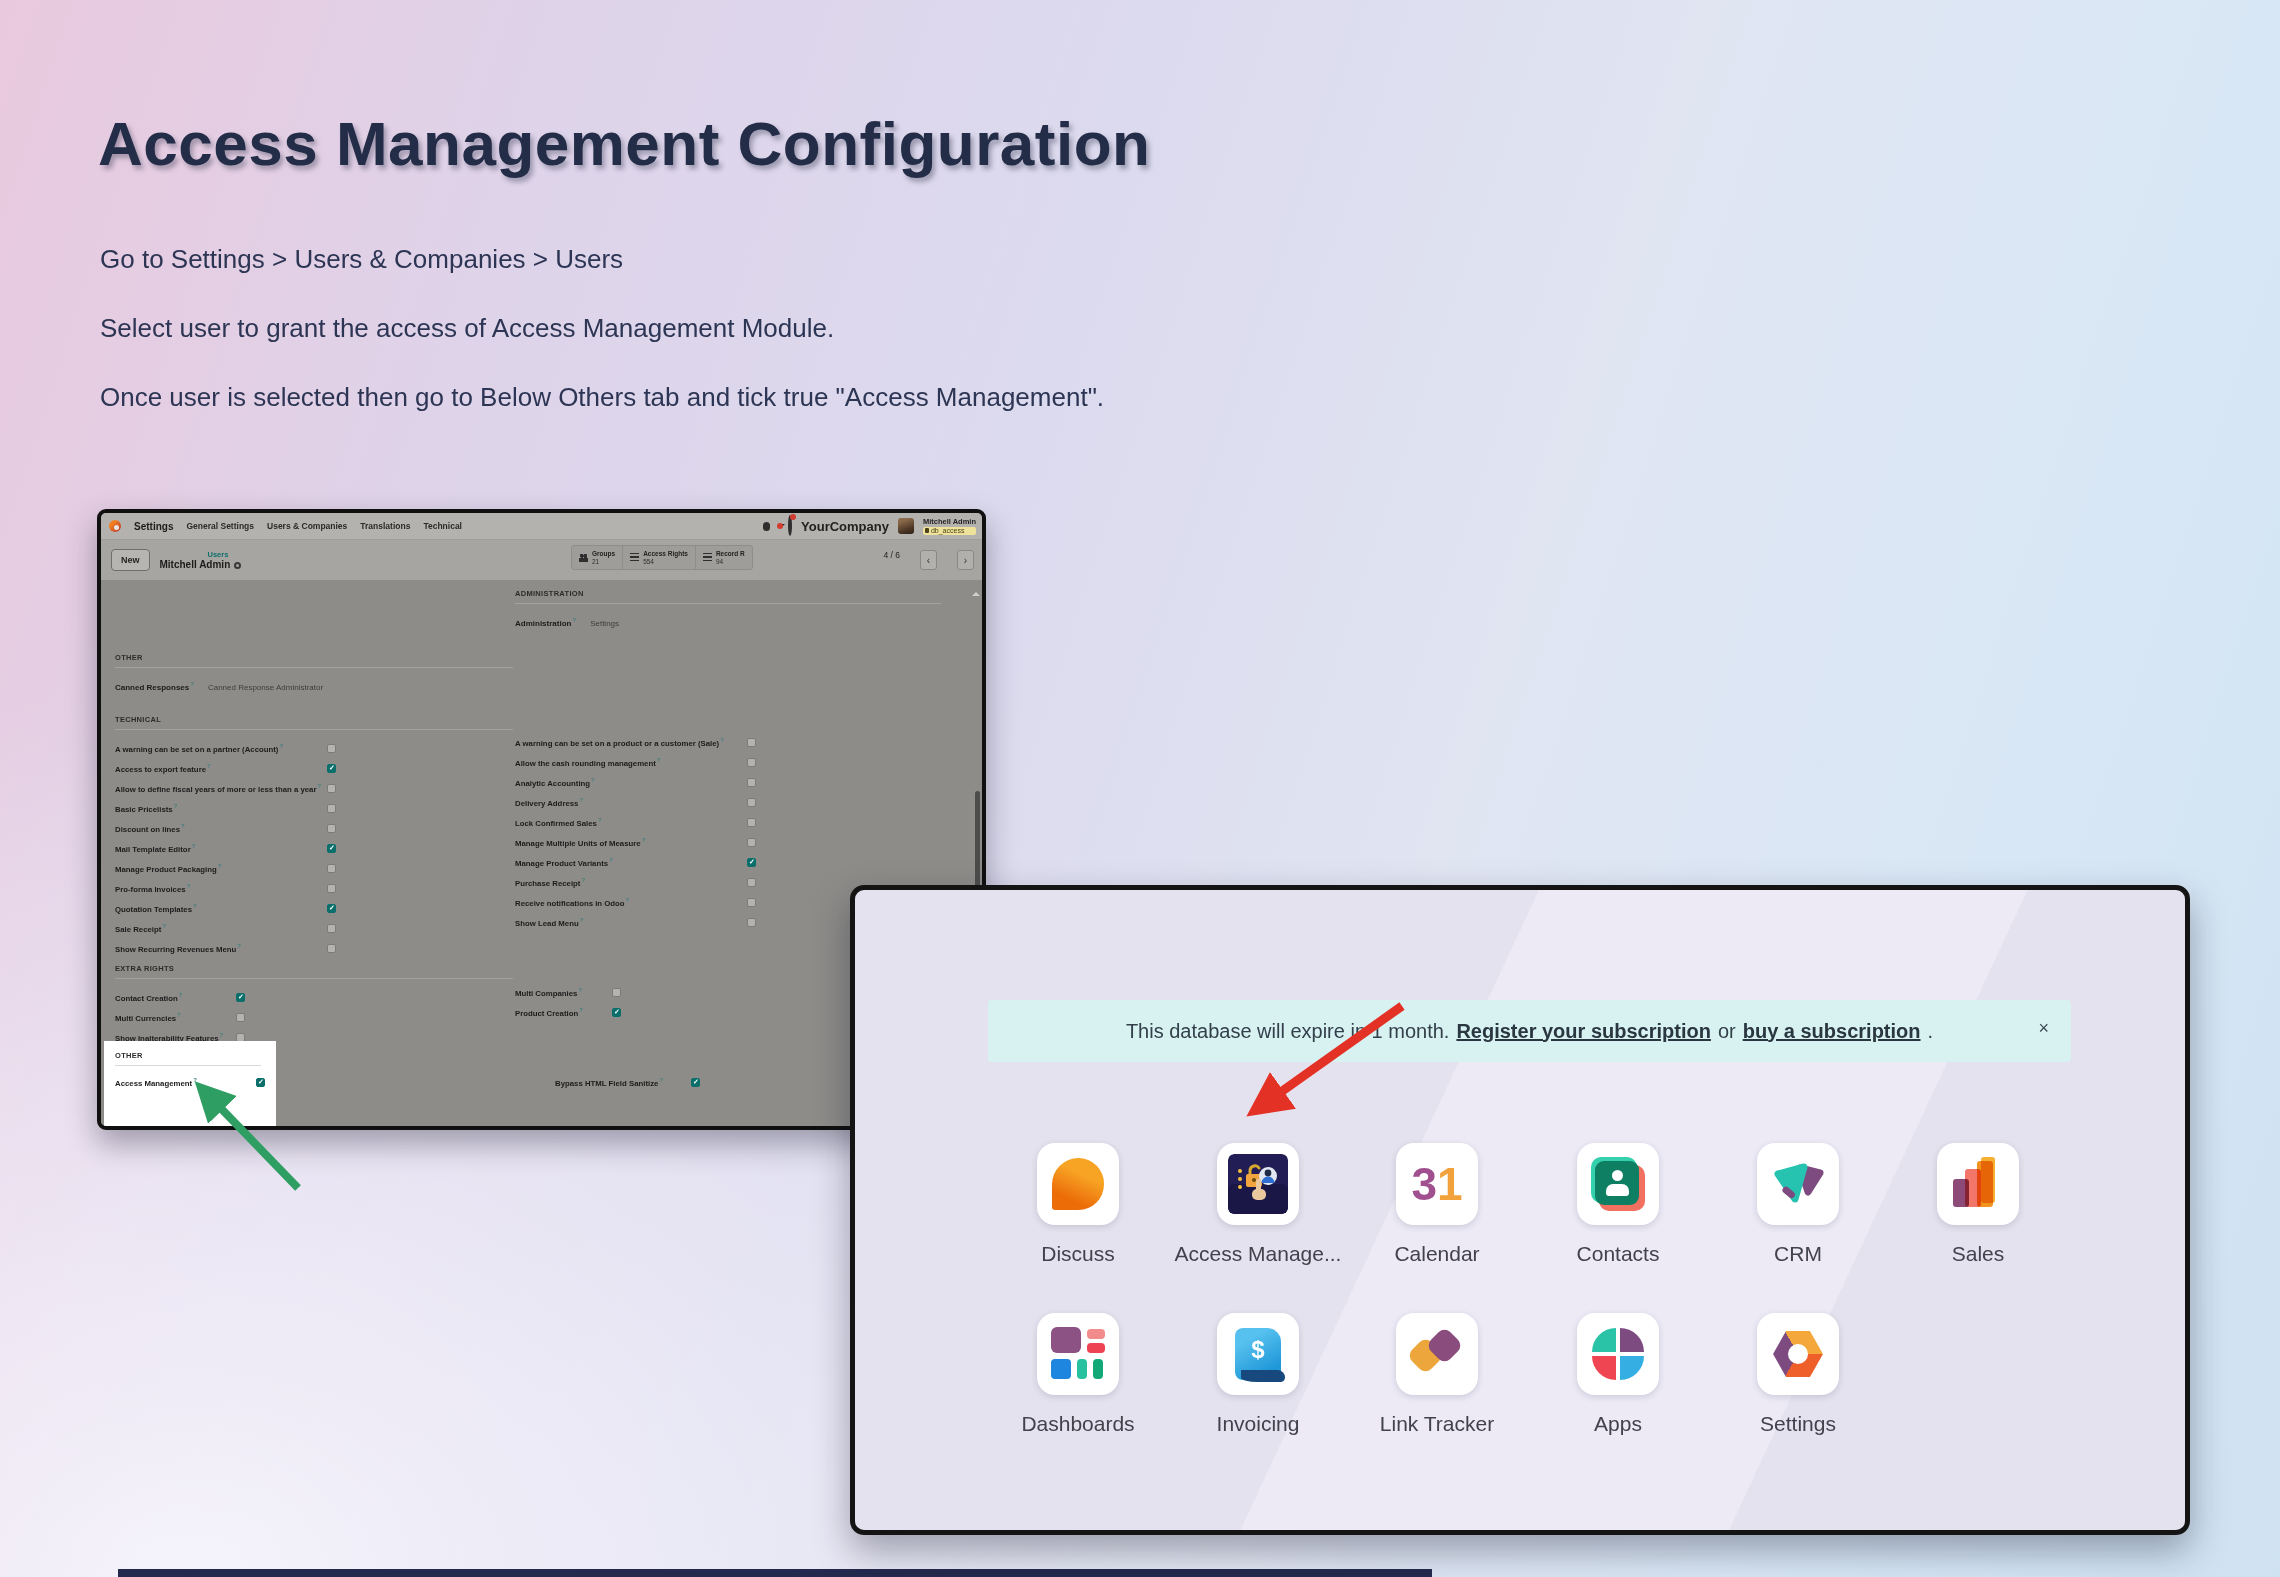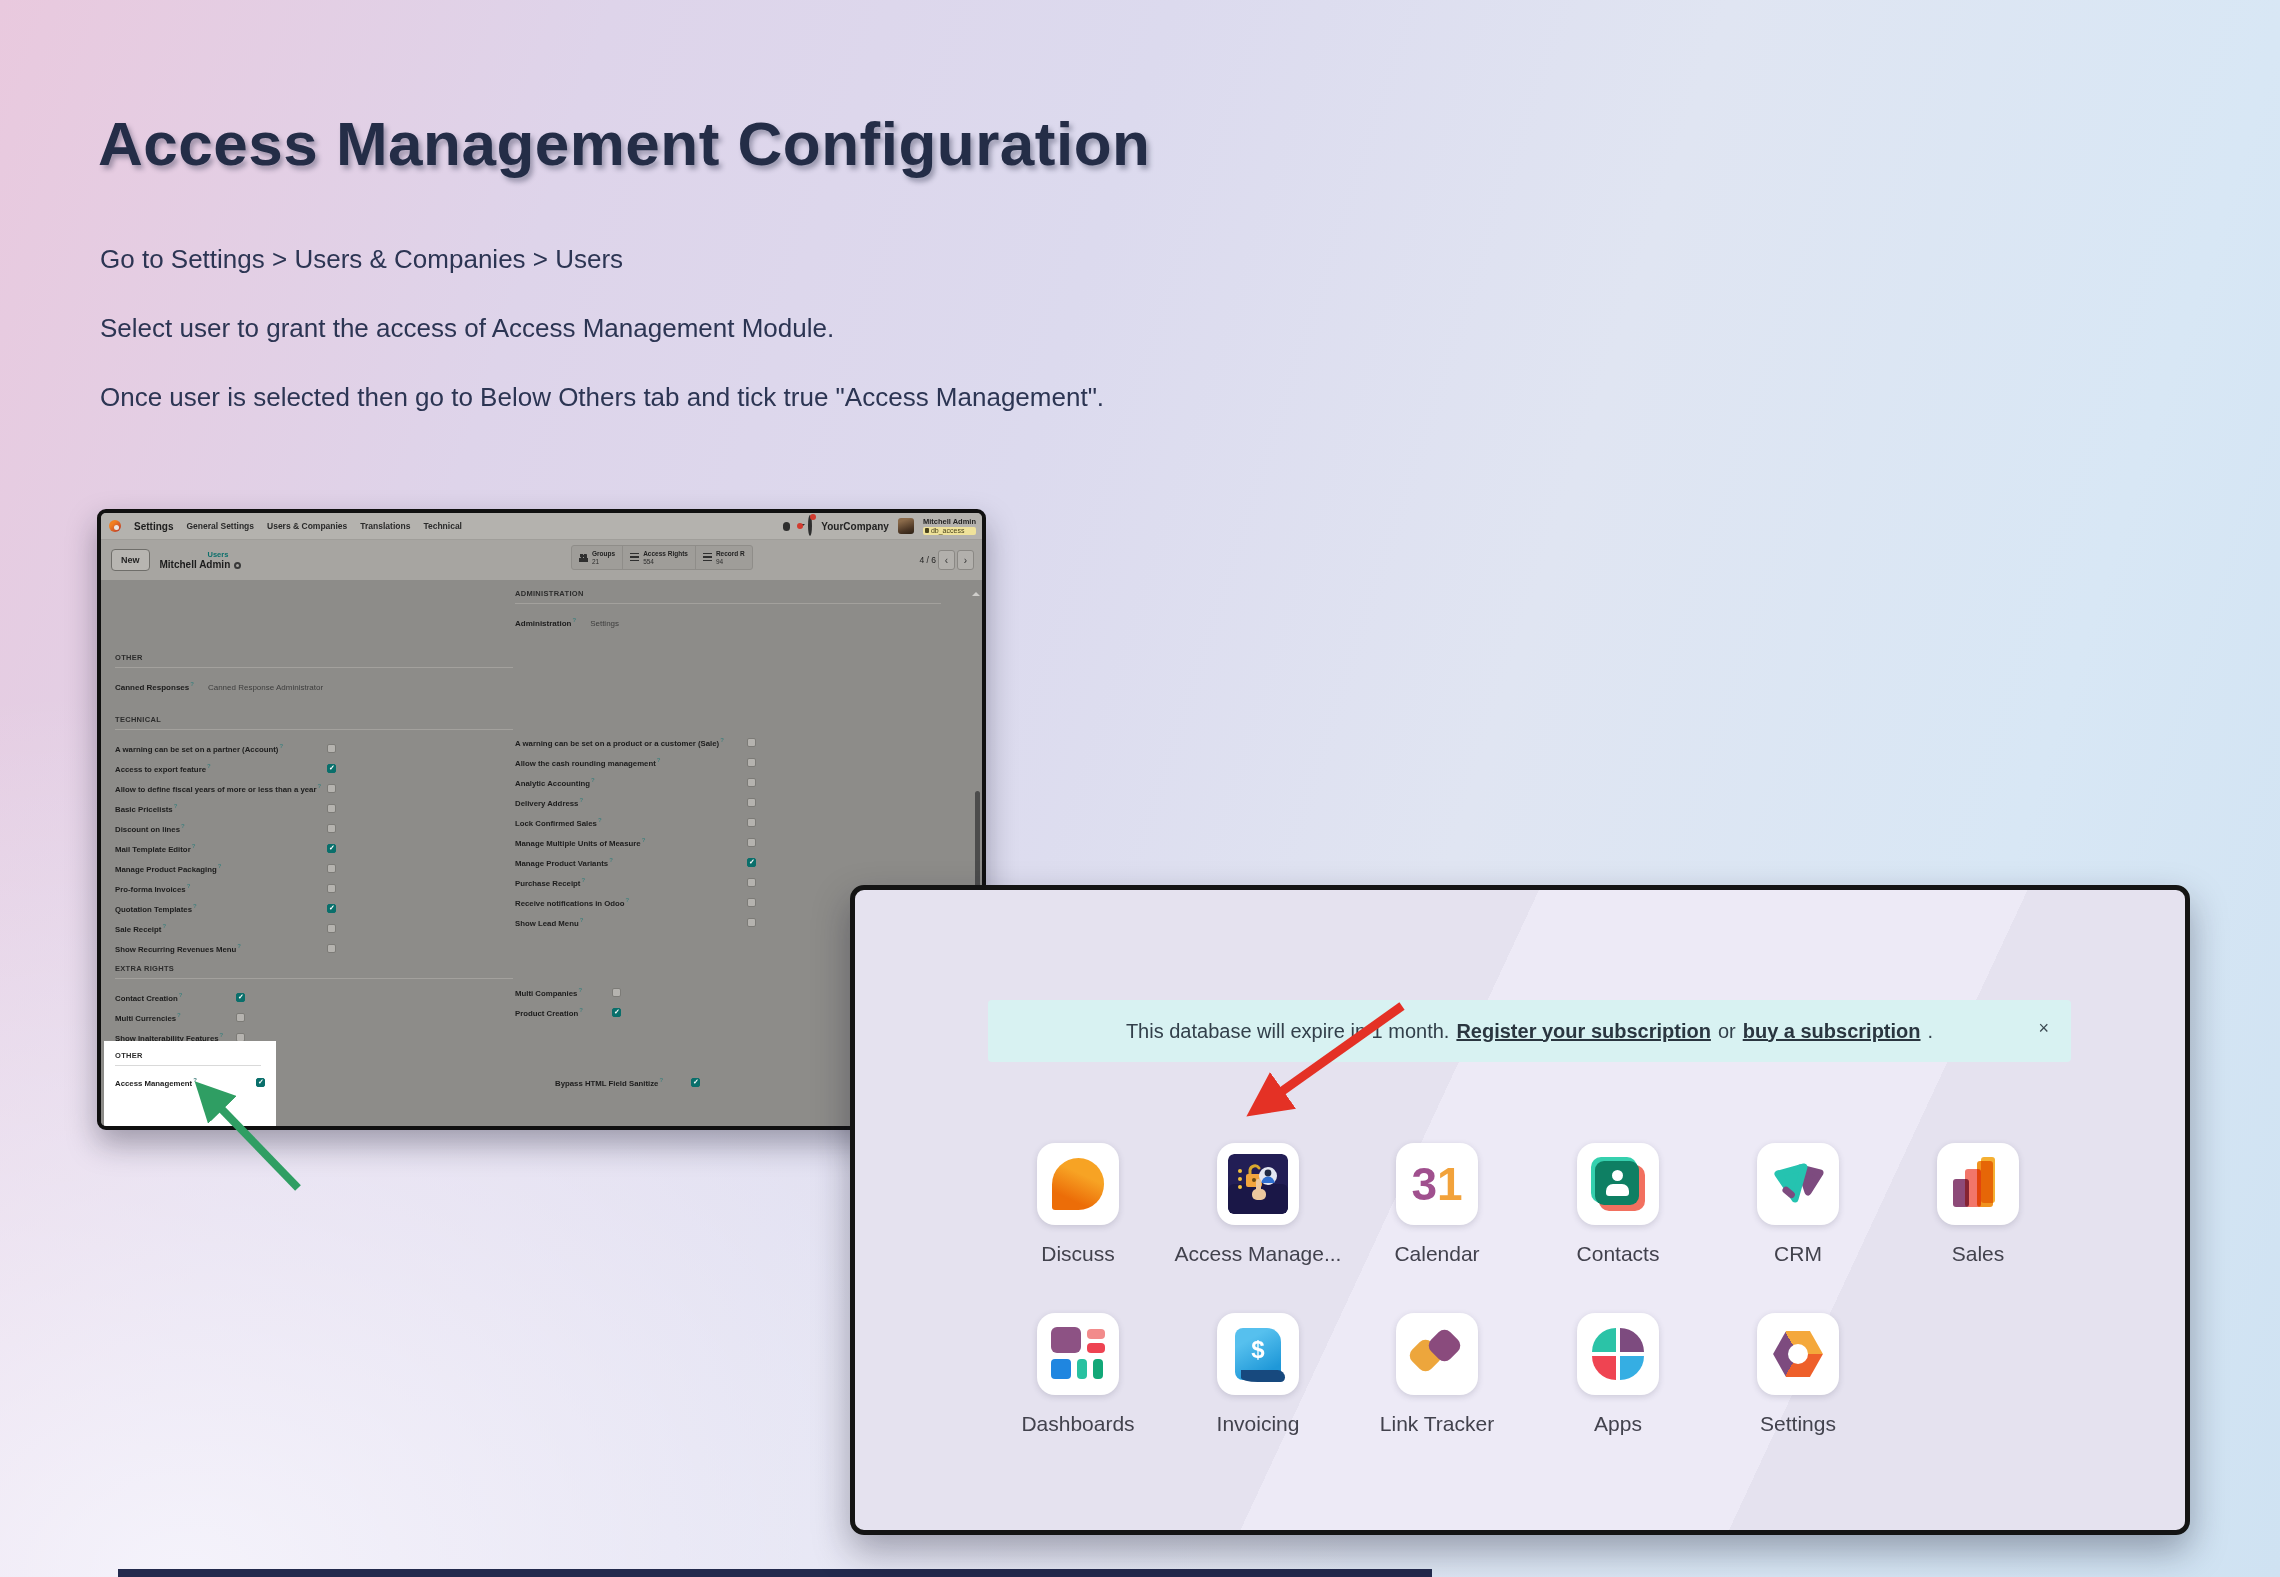--- a/index.html
+++ b/index.html
@@ -29,42 +29,42 @@
   .odoo-logo::after{content:"";position:absolute;right:2px;bottom:2px;width:5px;height:5px;border-radius:50%;background:#e9e7e3;}
   .mb-app{font-size:10px;font-weight:700;color:#1d1d1d;}
   .mb-item{font-size:8.5px;font-weight:600;color:#2a2a2a;}
   .mb-right{position:absolute;right:6px;top:0;height:26px;display:flex;align-items:center;gap:9px;}
   .ic-bug{width:7px;height:9px;border-radius:4px;background:#2e2e2e;}
   .ic-chat{width:10px;height:8px;border-radius:2px;background:#2e2e2e;position:relative;}
   .ic-chat::after{content:"";position:absolute;left:2px;bottom:-2px;border:2px solid transparent;border-top-color:#2e2e2e;}
   .ic-clock{width:10px;height:10px;border-radius:50%;border:2px solid #2e2e2e;box-sizing:border-box;}
   .badge-dot{position:absolute;top:-3px;right:-4px;width:6px;height:6px;border-radius:50%;background:#d23b2f;}
   .rel{position:relative;}
-  .mb-company{font-size:10px;font-weight:600;color:#222;}
+  .mb-company{font-size:13px;font-weight:600;color:#222;}
   .mb-avatar{width:16px;height:16px;border-radius:3px;background:linear-gradient(160deg,#8a6a4a 20%,#4a3524 70%,#2c2014);}
   .mb-user{display:flex;flex-direction:column;line-height:8px;}
   .mb-user-name{font-size:7.5px;font-weight:700;color:#242424;}
   .db-chip{font-size:7px;color:#4a431c;background:#efe29a;border-radius:2px;padding:0 2px;display:inline-flex;align-items:center;gap:2px;margin-top:1px;}
   .db-ic{width:4px;height:5px;background:#4a431c;border-radius:1px;display:inline-block;}
 
   .sw-panel{position:relative;height:40px;background:#a7a5a1;border-bottom:1px solid #96948f;display:flex;align-items:center;padding:0 10px;gap:10px;}
   .btn-new{font-size:9px;font-weight:700;color:#242424;background:#b7b5b1;border:1px solid #6f6e6a;border-radius:4px;padding:5px 9px;}
   .bc{display:flex;flex-direction:column;line-height:10px;}
   .bc-model{font-size:7.5px;font-weight:700;color:#0b6f6b;padding-left:48px;}
   .bc-rec{font-size:10px;font-weight:700;color:#1c1c1c;display:flex;align-items:center;gap:4px;}
   .gear-dot{width:7px;height:7px;border-radius:50%;border:2px solid #3a3a3a;box-sizing:border-box;display:inline-block;}
   .stats{position:absolute;left:470px;top:5px;display:flex;border:1px solid #8f8d89;border-radius:3px;background:#9f9d99;}
   .stat{display:flex;align-items:center;gap:4px;padding:4px 7px;border-right:1px solid #8f8d89;}
   .stat:last-child{border-right:none;}
   .stat-ic{width:9px;height:9px;flex:0 0 auto;background:repeating-linear-gradient(#2f2f2f 0 1.5px,transparent 1.5px 3.5px);}
   .stat-ic.people{background:radial-gradient(circle at 30% 30%,#2f2f2f 2px,transparent 2.2px),radial-gradient(circle at 70% 35%,#2f2f2f 2px,transparent 2.2px),linear-gradient(transparent 55%,#2f2f2f 55%);}
   .stat-txt{display:flex;flex-direction:column;line-height:7.5px;}
   .stat-l{font-size:6.5px;font-weight:700;color:#222;}
   .stat-v{font-size:6.5px;color:#2e2e2e;}
-  .pager{position:absolute;right:8px;top:10px;display:flex;align-items:center;gap:2px;}
+  .pager{position:absolute;right:8px;top:10px;display:flex;align-items:flex-start;gap:20px;}
   .pager-count{font-size:8.5px;color:#222;}
   .pg-btn{width:15px;height:18px;border:1px solid #8a8884;border-radius:3px;background:#b2b0ac;color:#333;font-size:10px;display:flex;align-items:center;justify-content:center;}
 
   .sw-content{position:absolute;left:0;top:67px;right:0;bottom:0;background:#8d8c89;}
   .sec{position:absolute;}
   .sech{font-size:7.5px;font-weight:800;color:#2c2c2c;letter-spacing:.3px;border-bottom:1px solid #a3a19d;padding-bottom:5px;}
   .w-l .sech{width:398px;}
   .w-r .sech{width:426px;}
   .vrow{display:flex;gap:14px;align-items:baseline;margin-top:13px;}
   .vlbl{font-size:8px;font-weight:700;color:#1c1c1c;}

